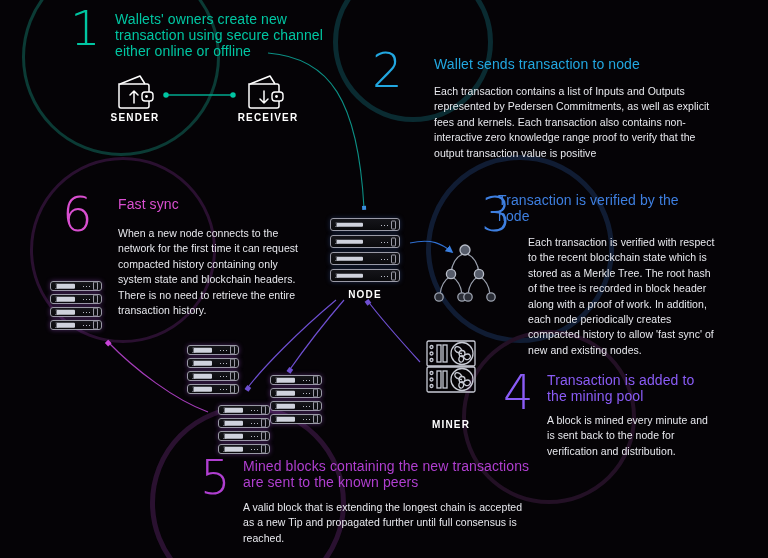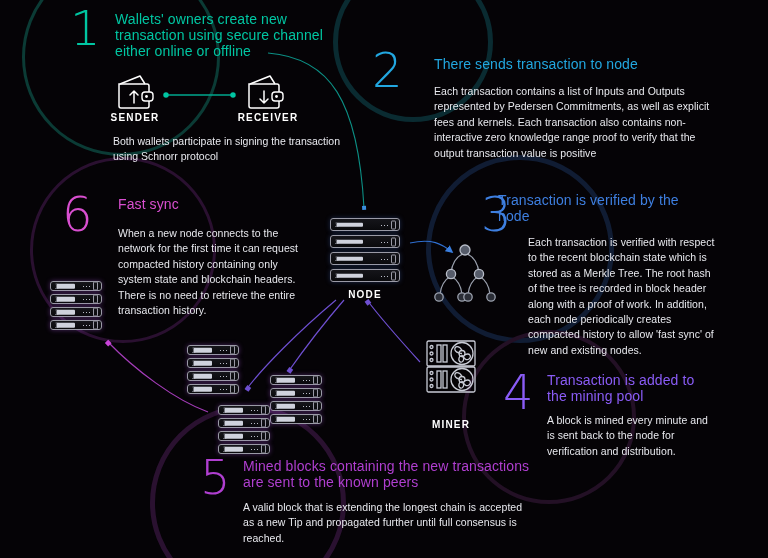--- a/index.html
+++ b/index.html
@@ -148,25 +148,24 @@
     <svg width="44" height="40" viewBox="0 0 44 40">
       <path d="M6,12 L6,34 Q6,36 8,36 L34,36 Q36,36 36,34 L36,14 Q36,12 34,12 Z" fill="none" stroke="#ffffff" stroke-width="1.5"></path>
       <path d="M7,12 L27,4 L32,12" fill="none" stroke="#ffffff" stroke-width="1.5" stroke-linejoin="round"></path>
       <path d="M21,19 L21,31 M21,31 L17,27 M21,31 L25,27" fill="none" stroke="#ffffff" stroke-width="1.5" stroke-linecap="round" stroke-linejoin="round"></path>
       <rect x="29" y="20" width="11" height="9" rx="3" fill="#050306" stroke="#ffffff" stroke-width="1.4"></rect>
       <circle cx="33.5" cy="24.5" r="1.4" fill="#ffffff"></circle>
     </svg>
   </div>
   <div class="cap" style="left:235px;top:112px;width:66px;">RECEIVER</div>
 
-  <div class="note" style="left:113px;top:134px;width:240px;">Both wallets participate in signing the transaction using Schnorr protocol</div>
 
   <div class="step">
     <div class="step-num" style="left:372px;top:46px;font-size:48px;color:#22a7e0;">2</div>
-    <div class="step-head" style="left:434px;top:56px;width:300px;color:#22a7e0;">There sends transaction to node</div>
+    <div class="step-head" style="left:434px;top:56px;width:300px;color:#22a7e0;">Wallet sends transaction to node</div>
     <div class="step-body" style="left:434px;top:84px;width:288px;">Each transaction contains a list of Inputs and Outputs represented by Pedersen Commitments, as well as explicit fees and kernels. Each transaction also contains non-interactive zero knowledge range proof to verify that the output transaction value is positive</div>
   </div>
 
   <div class="step">
     <div class="step-num" style="left:481px;top:190px;font-size:48px;color:#3e7fe0;">3</div>
     <div class="step-head" style="left:498px;top:192px;width:190px;color:#3e7fe0;">Transaction is verified by the node</div>
     <div class="step-body" style="left:528px;top:235px;width:190px;">Each transaction is verified with respect to the recent blockchain state which is stored as a Merkle Tree. The root hash of the tree is recorded in block header along with a proof of work. In addition, each node periodically creates compacted history to allow 'fast sync' of new and existing nodes.</div>
   </div>
 
   <div class="step">

